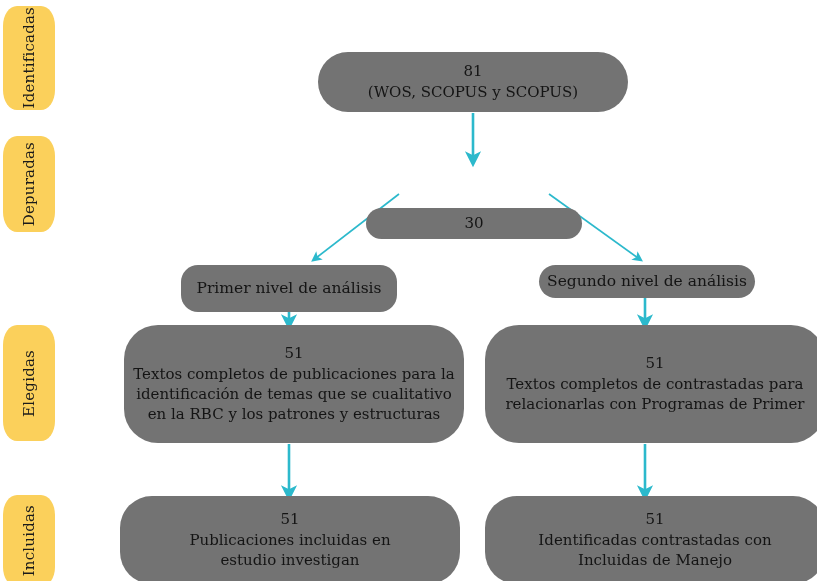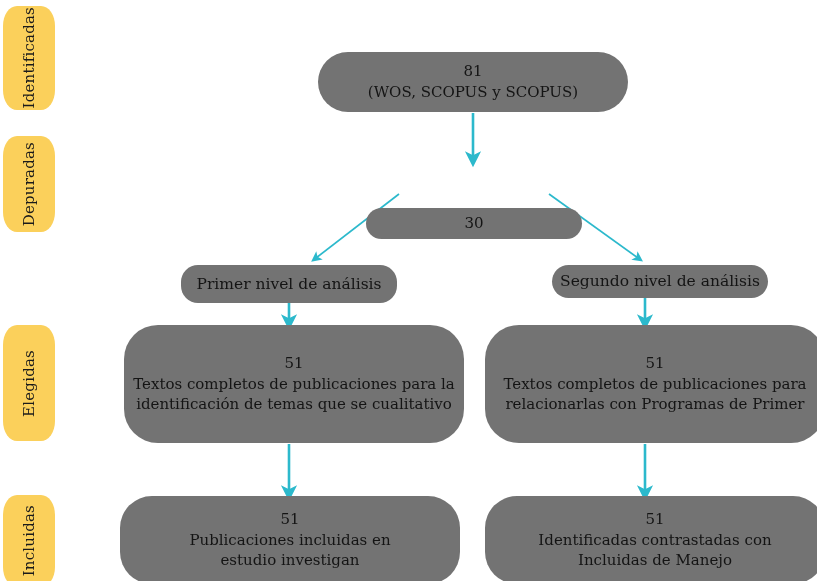--- a/index.html
+++ b/index.html
@@ -112,44 +112,45 @@
     <span class="count">81</span>
     <span class="body">
       <span class="ln">(WOS, SCOPUS y SCOPUS)</span>
     </span>
   </div>
 
   <div class="node" style="left:366px; top:170px; width:216px; height:31px; border-radius:17px;margin-top:38px;">
     <span class="count">30</span>
   </div>
 
-  <div class="node single" style="left:181px; top:265px; width:216px; height:38px; border-radius:17px;text-align:right;">
+  <div class="node single" style="left:181px; top:265px; width:216px; height:47px; border-radius:17px;text-align:right;">
     <span class="body">
       <span class="ln">Primer nivel de análisis</span>
     </span>
   </div>
 
-  <div class="node single" style="left:552px; top:265px; width:216px; height:33px; border-radius:17px;">
+  <div class="node single" style="left:539px; top:265px; width:216px; height:33px; border-radius:17px;">
     <span class="body">
       <span class="ln">Segundo nivel de análisis</span>
     </span>
   </div>
 
   <div class="node" style="left:124px; top:325px; width:340px; height:118px; border-radius:34px;">
     <span class="count">51</span>
     <span class="body">
       <span class="ln">Textos completos de publicaciones para la</span>
       <span class="ln">identificación de temas que se cualitativo</span>
+      <span class="ln">en la RBC y los patrones y estructuras</span>
     </span>
   </div>
 
   <div class="node" style="left:485px; top:325px; width:340px; height:118px; border-radius:34px;">
     <span class="count">51</span>
     <span class="body">
-      <span class="ln">Textos completos de publicaciones para</span>
+      <span class="ln">Textos completos de contrastadas para</span>
       <span class="ln">relacionarlas con Programas de Primer</span>
     </span>
   </div>
 
   <div class="node" style="left:120px; top:496px; width:340px; height:88px; border-radius:32px;">
     <span class="count">51</span>
     <span class="body">
       <span class="ln">Publicaciones incluidas en</span>
       <span class="ln">estudio investigan</span>
     </span>

